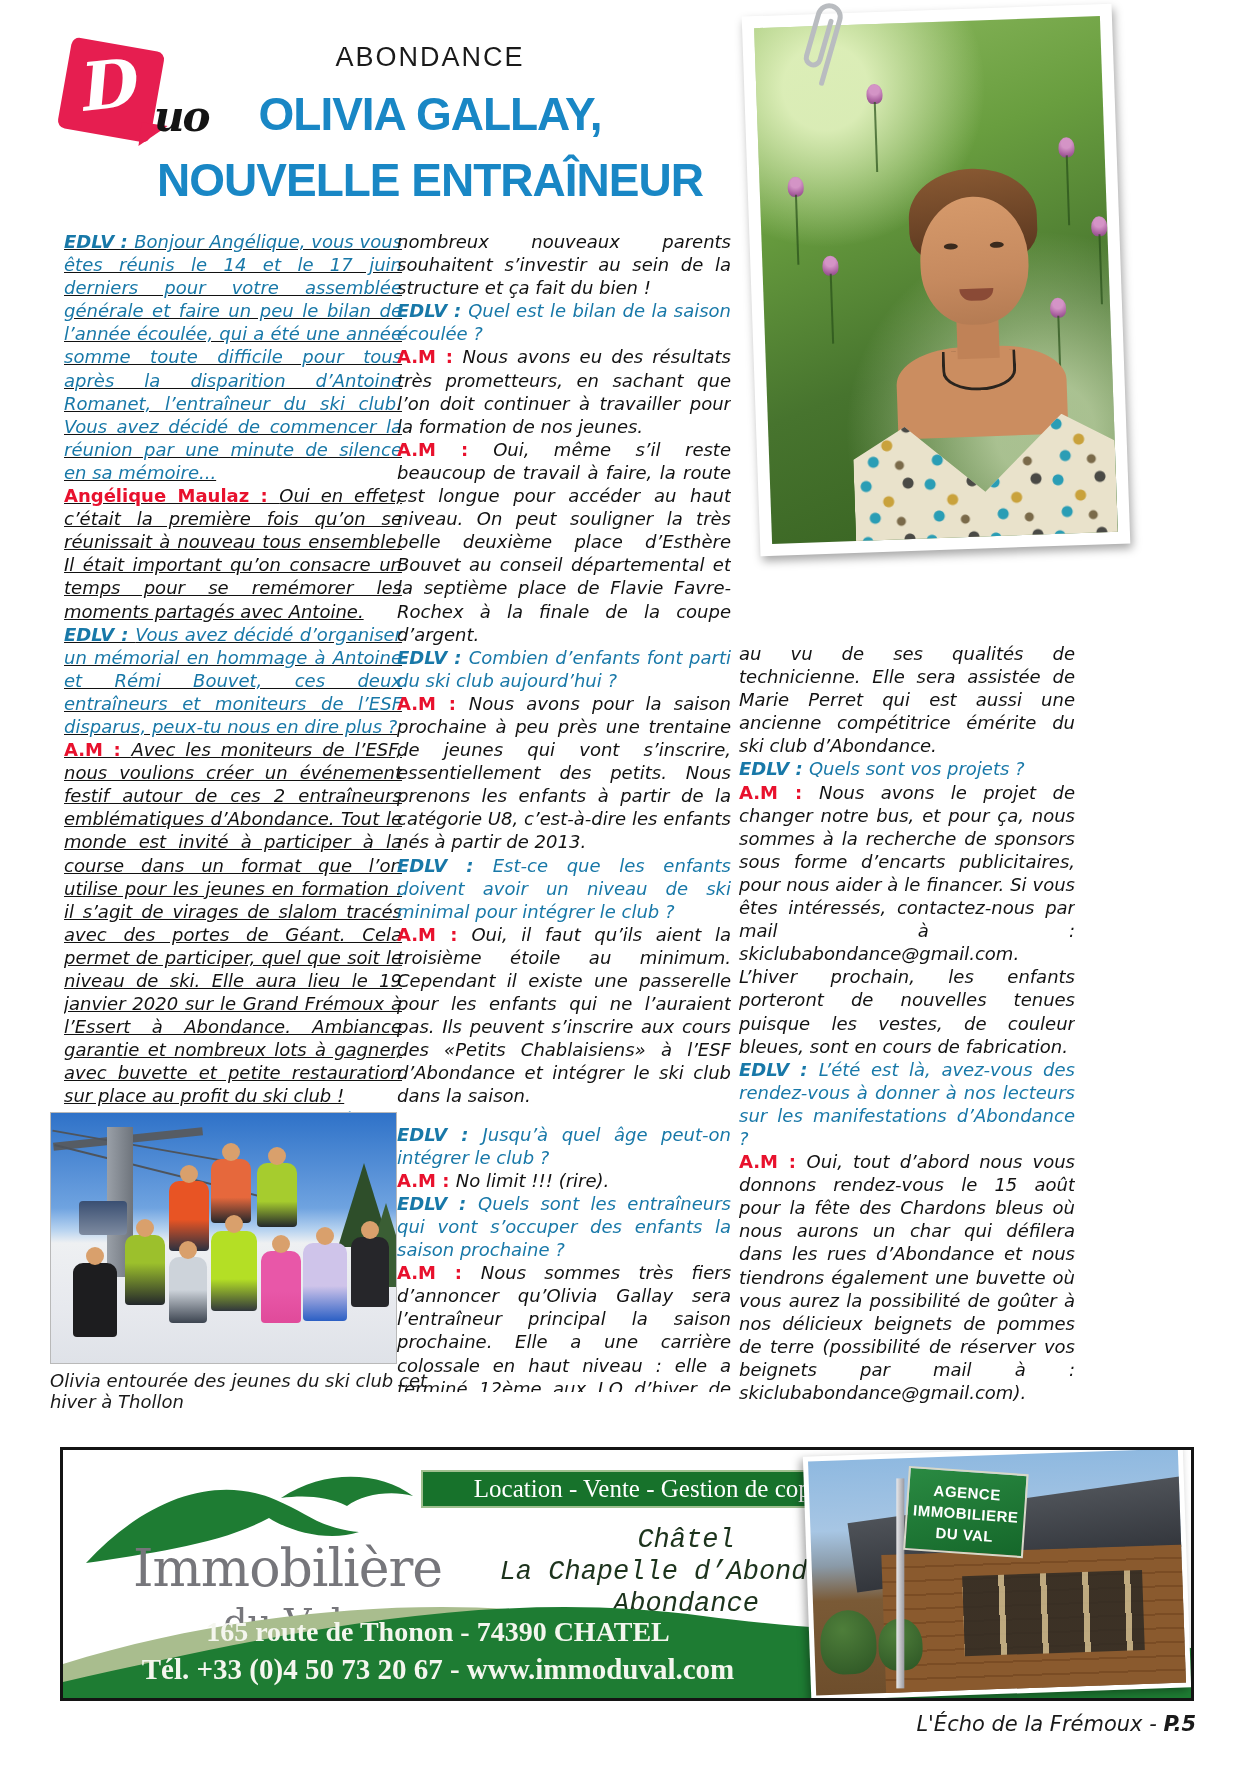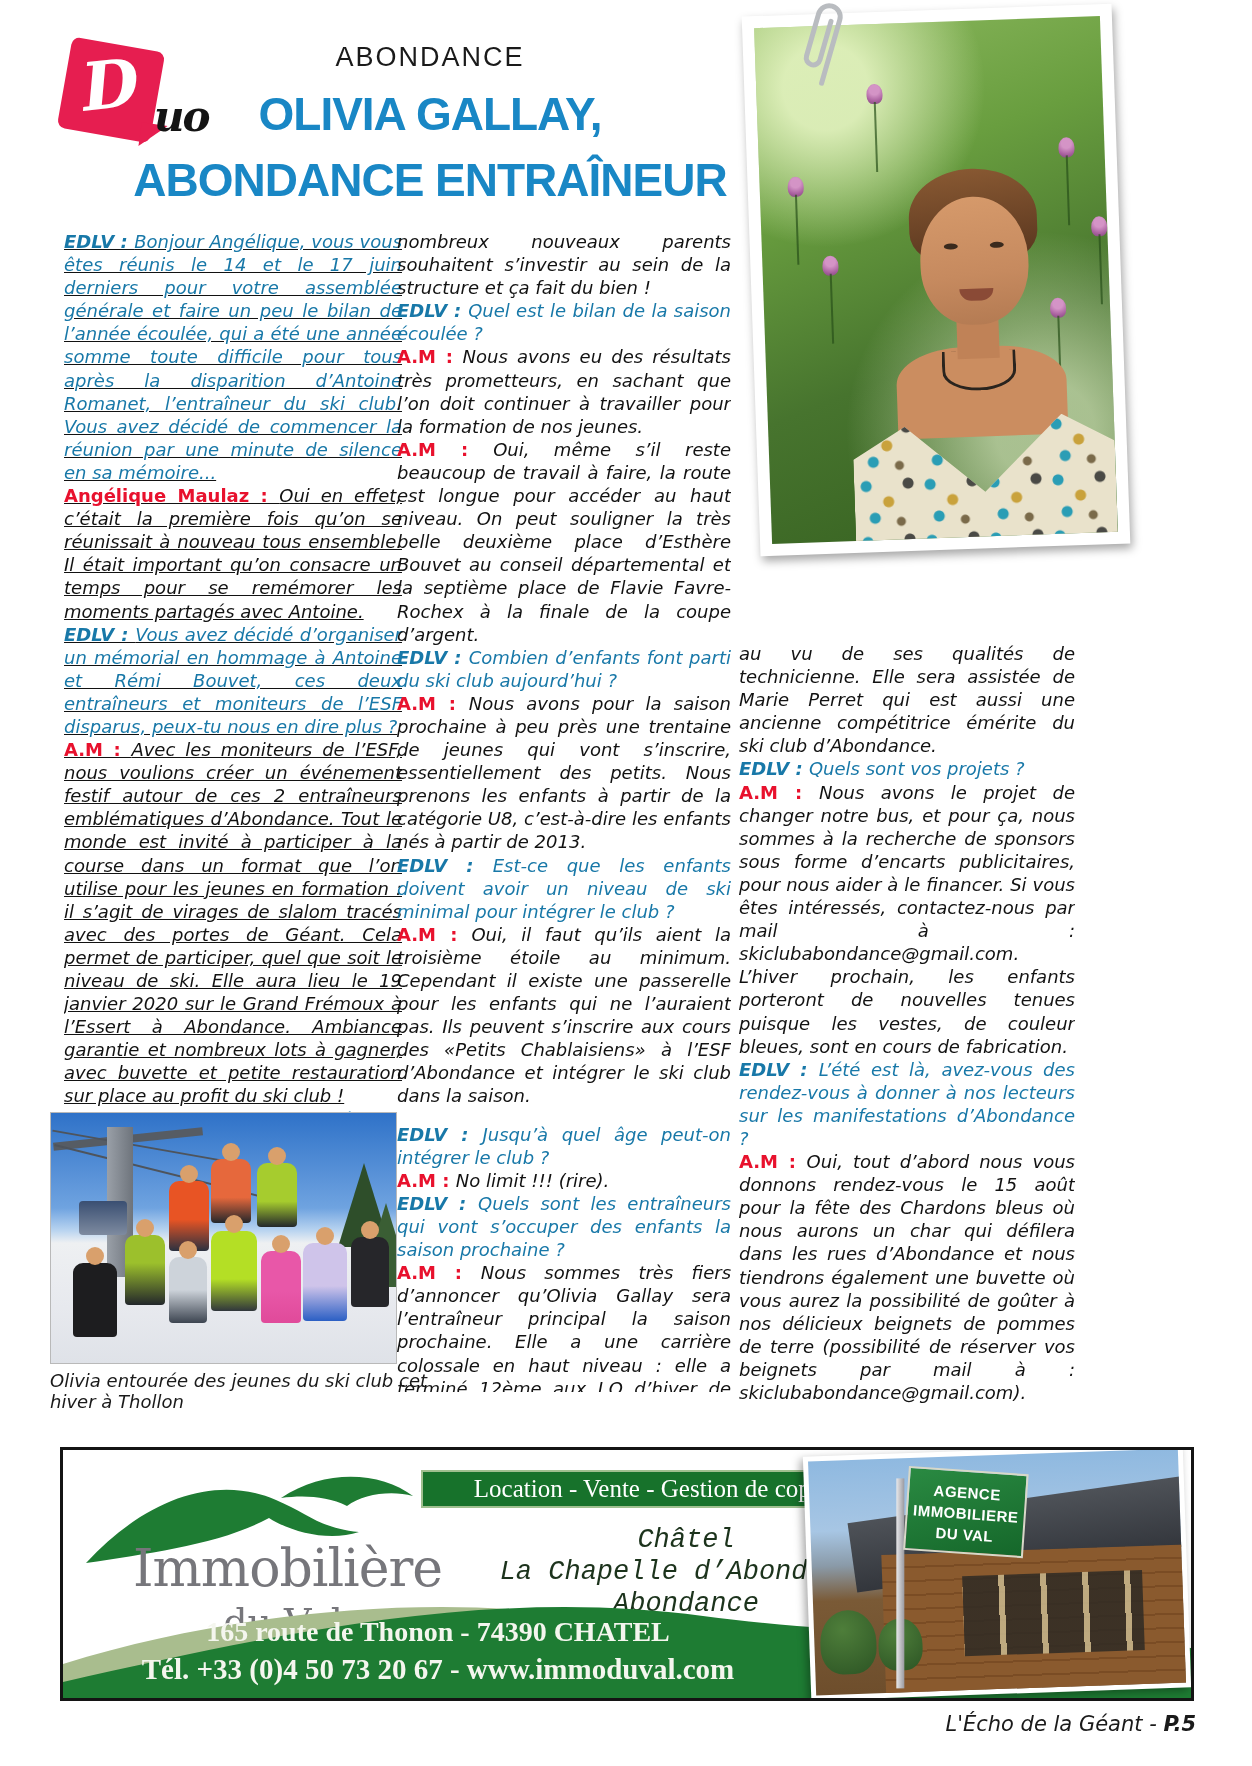--- a/index.html
+++ b/index.html
@@ -116,21 +116,21 @@
   <div class="logo">
     <div class="logo-bubble"></div>
     <div class="logo-tail"></div>
     <div class="logo-d">D</div>
     <div class="logo-uo">uo</div>
   </div>
 
   <div class="header-block">
     <div class="kicker">ABONDANCE</div>
     <div class="title">OLIVIA GALLAY,</div>
-    <div class="title">ABONDANCE ENTRAÎNEUR</div>
+    <div class="title">NOUVELLE ENTRAÎNEUR</div>
   </div>
 
   <div class="portrait">
     <div class="portrait-inner">
       <div class="fl f1"></div>
       <div class="fl f2"></div>
       <div class="fl f3"></div>
       <div class="fl f4"></div>
       <div class="fl f5"></div>
       <div class="fl f6"></div>
@@ -228,15 +228,15 @@
         <div class="ad-pole"></div>
         <div class="ad-sign">
           <div>AGENCE</div>
           <div>IMMOBILIERE</div>
           <div>DU VAL</div>
         </div>
       </div>
     </div>
   </div>
 
-  <div class="footer"><span>L'Écho de la Géant - </span><b>P.5</b></div>
+  <div class="footer"><span>L'Écho de la Frémoux - </span><b>P.5</b></div>
 
 </div>
 
 </body></html>

